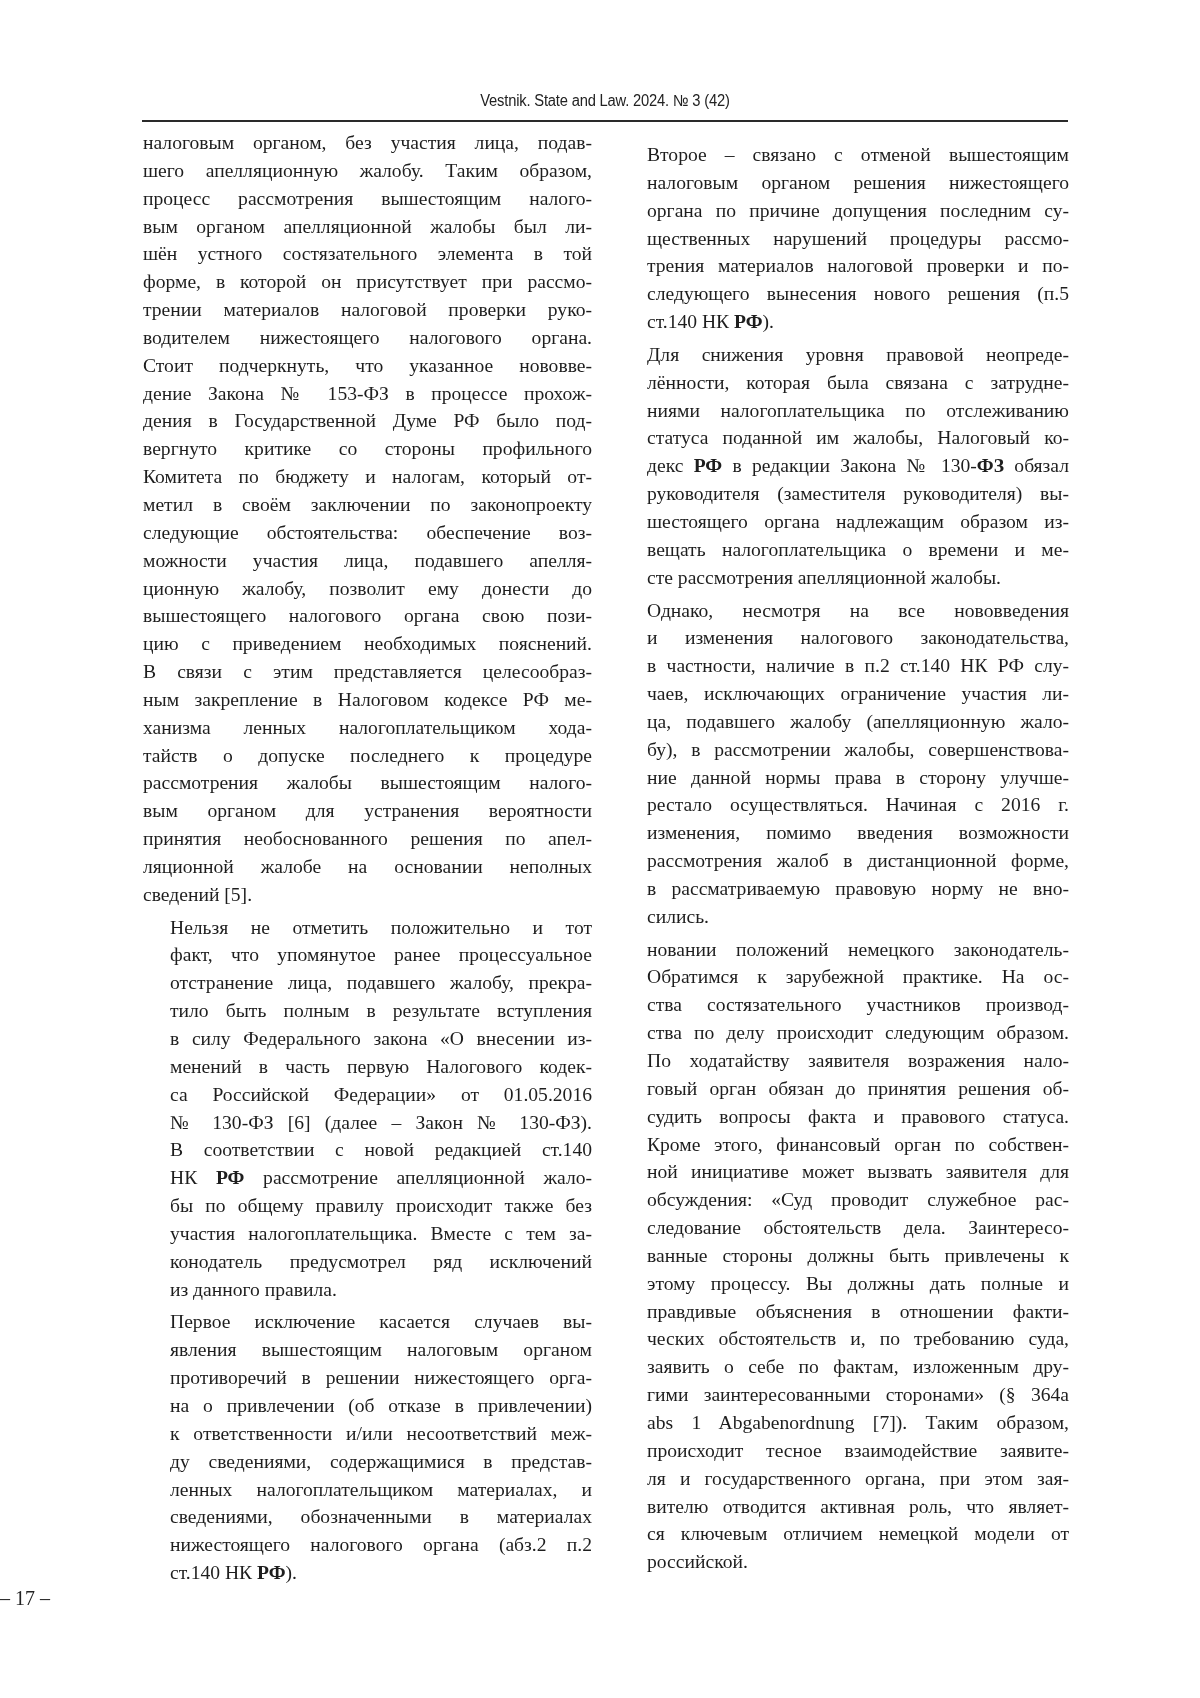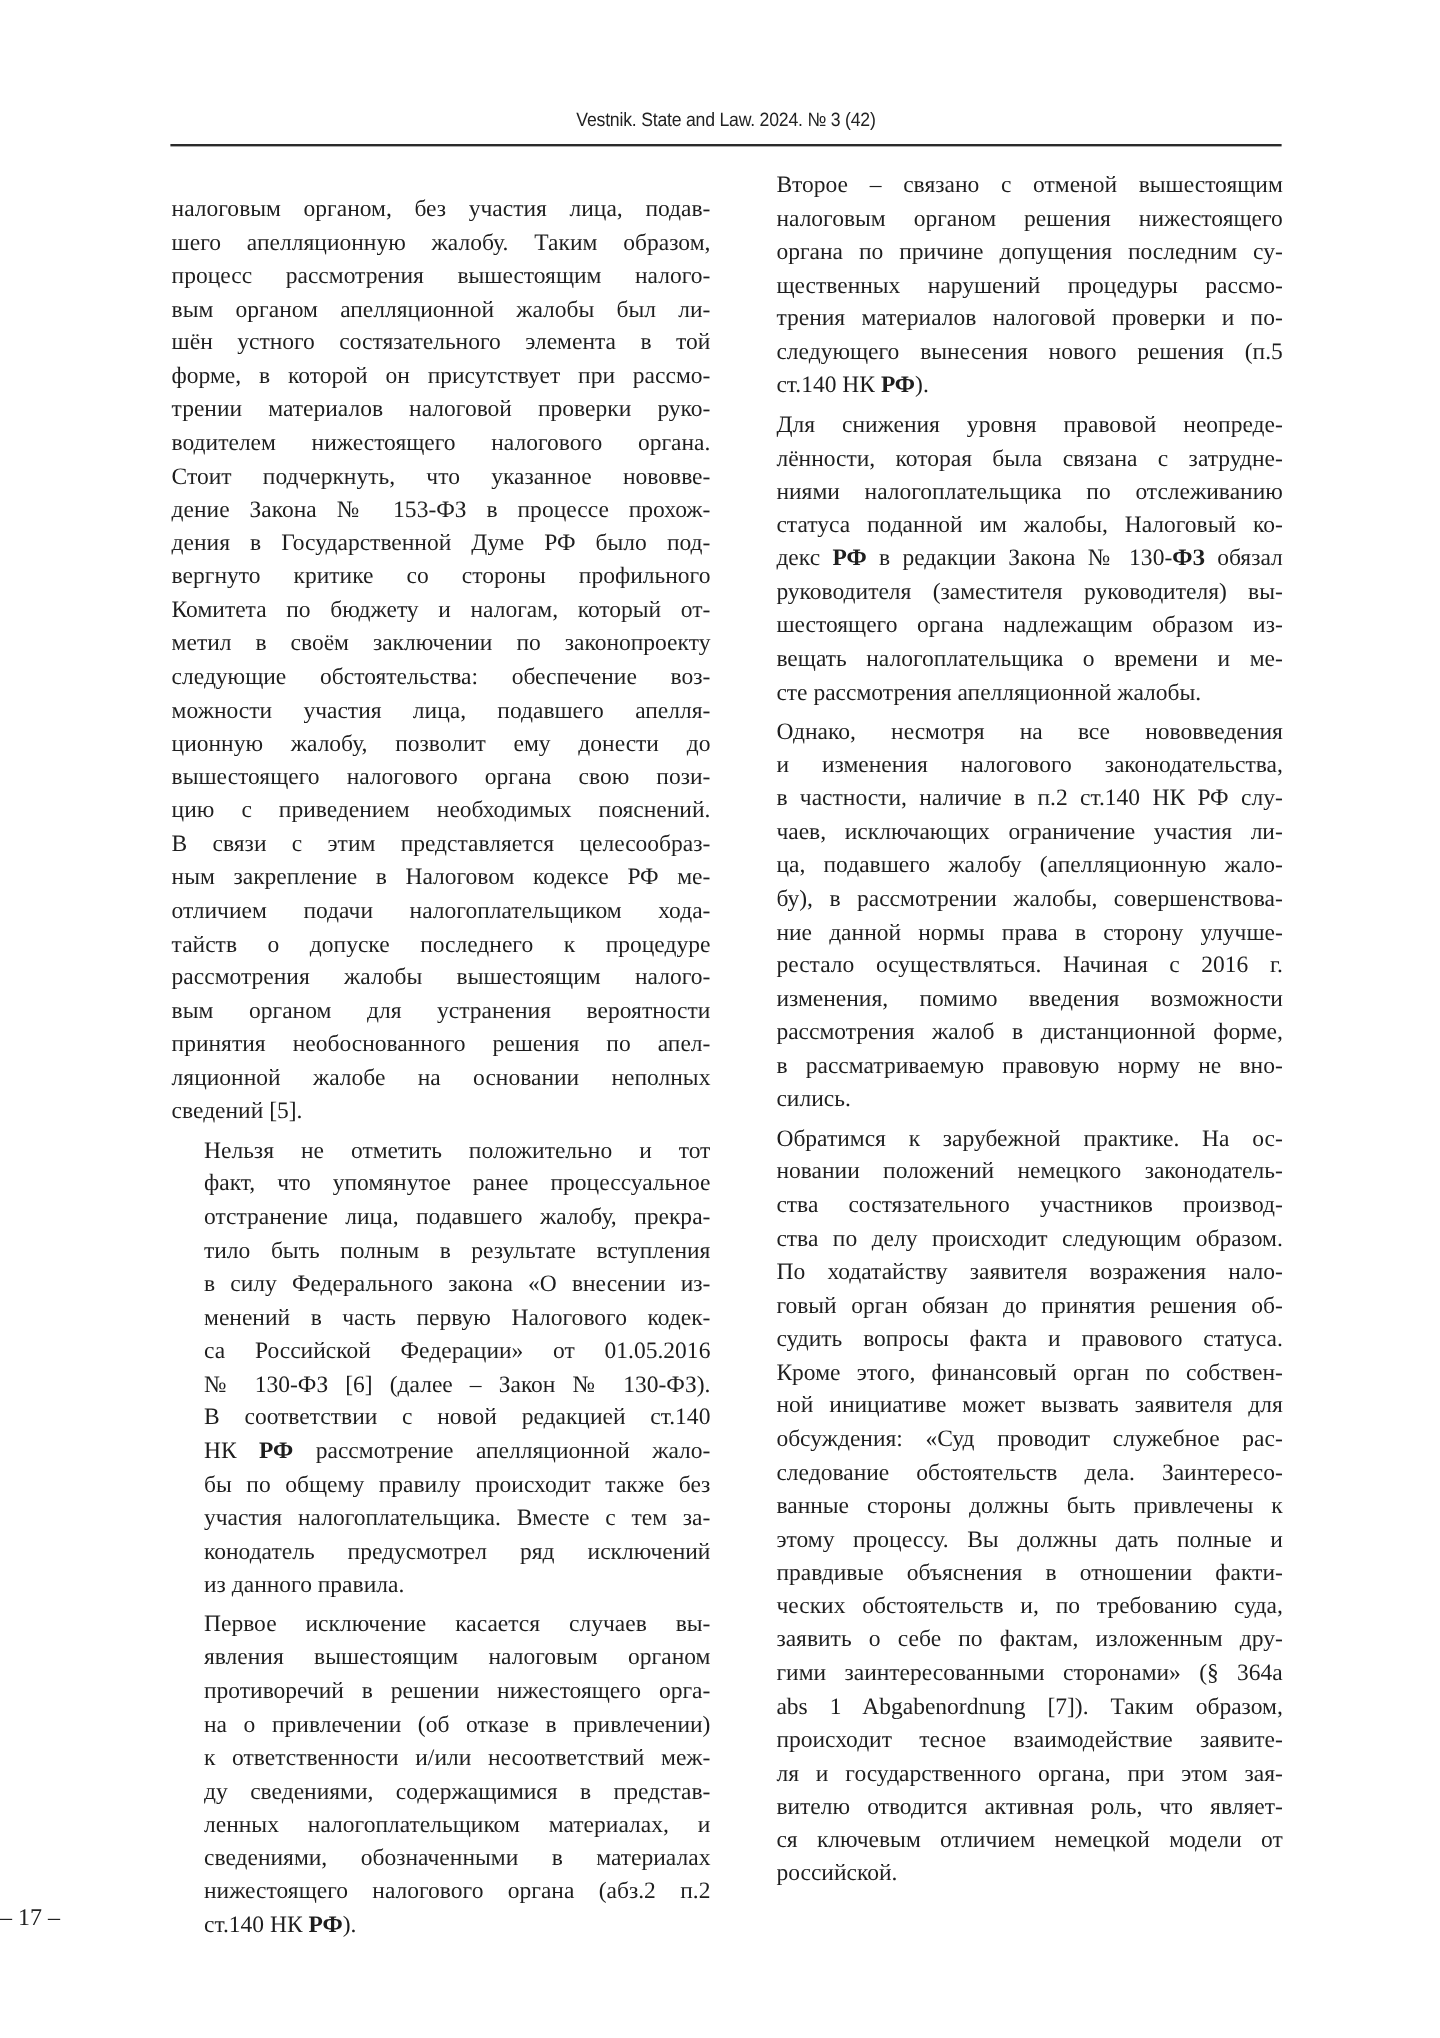--- a/index.html
+++ b/index.html
@@ -15,21 +15,21 @@
   .rule {
     position: absolute; left: 142px; top: 104px; width: 926px; height: 2px;
     background: #2a2a2a;
   }
   .col {
     position: absolute; top: 113px; width: 449px;
     font-family: "Liberation Serif", serif;
     font-size: 19.6px; line-height: 27.85px; color: #1e1e1e;
     text-align: justify; hyphens: manual;
   }
-  .col.left { left: 143px; margin-top: 32px; }
+  .col.left { left: 143px; }
   .col.right { left: 620px; margin-top: 12px; }
   .col p { margin: 0 0 5px 0; text-indent: 27px; text-align: justify; text-align-last: left; }
   .col p.cont { text-indent: 0; }
   .line { display: block; text-align: justify; text-align-last: justify; white-space: nowrap; }
   .line.last { text-align-last: left; }
   .page-number {
     position: absolute; left: 0; top: 1571px; width: 1200px; 
     font-family: "Liberation Serif", serif; font-size: 20px; color: #222;
   }
   b { font-weight: bold; }
@@ -57,21 +57,21 @@
         <span class="line">вергнуто критике со стороны профильного</span>
         <span class="line">Комитета по бюджету и налогам, который от-</span>
         <span class="line">метил в своём заключении по законопроекту</span>
         <span class="line">следующие обстоятельства: обеспечение воз-</span>
         <span class="line">можности участия лица, подавшего апелля-</span>
         <span class="line">ционную жалобу, позволит ему донести до</span>
         <span class="line">вышестоящего налогового органа свою пози-</span>
         <span class="line">цию с приведением необходимых пояснений.</span>
         <span class="line">В связи с этим представляется целесообраз-</span>
         <span class="line">ным закрепление в Налоговом кодексе РФ ме-</span>
-        <span class="line">отличием подачи налогоплательщиком хода-</span>
+        <span class="line">ханизма ленных налогоплательщиком хода-</span>
         <span class="line">тайств о допуске последнего к процедуре</span>
         <span class="line">рассмотрения жалобы вышестоящим налого-</span>
         <span class="line">вым органом для устранения вероятности</span>
         <span class="line">принятия необоснованного решения по апел-</span>
         <span class="line">ляционной жалобе на основании неполных</span>
         <span class="line last">сведений [5].</span>
       </p>
       <p>
         <span class="line">Нельзя не отметить положительно и тот</span>
         <span class="line">факт, что упомянутое ранее процессуальное</span>
@@ -130,22 +130,22 @@
         <span class="line">ца, подавшего жалобу (апелляционную жало-</span>
         <span class="line">бу), в рассмотрении жалобы, совершенствова-</span>
         <span class="line">ние данной нормы права в сторону улучше-</span>
         <span class="line">рестало осуществляться. Начиная с 2016 г.</span>
         <span class="line">изменения, помимо введения возможности</span>
         <span class="line">рассмотрения жалоб в дистанционной форме,</span>
         <span class="line">в рассматриваемую правовую норму не вно-</span>
         <span class="line last">сились.</span>
       </p>
       <p>
+        <span class="line">новании положений немецкого законодатель-</span>
         <span class="line">Обратимся к зарубежной практике. На ос-</span>
-        <span class="line">новании положений немецкого законодатель-</span>
         <span class="line">ства состязательного участников производ-</span>
         <span class="line">ства по делу происходит следующим образом.</span>
         <span class="line">По ходатайству заявителя возражения нало-</span>
         <span class="line">говый орган обязан до принятия решения об-</span>
         <span class="line">судить вопросы факта и правового статуса.</span>
         <span class="line">Кроме этого, финансовый орган по собствен-</span>
         <span class="line">ной инициативе может вызвать заявителя для</span>
         <span class="line">обсуждения: «Суд проводит служебное рас-</span>
         <span class="line">следование обстоятельств дела. Заинтересо-</span>
         <span class="line">ванные стороны должны быть привлечены к</span>

